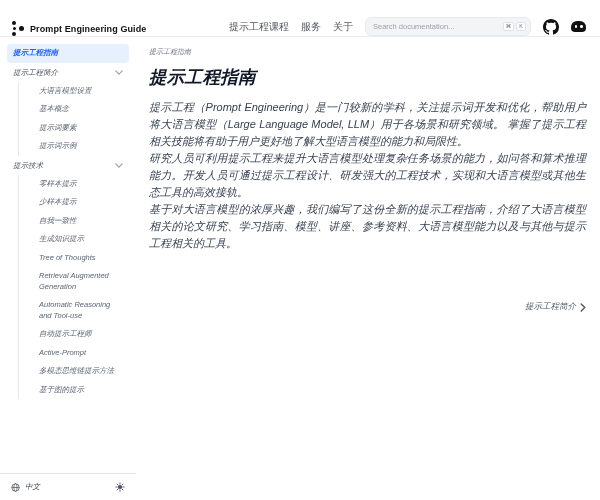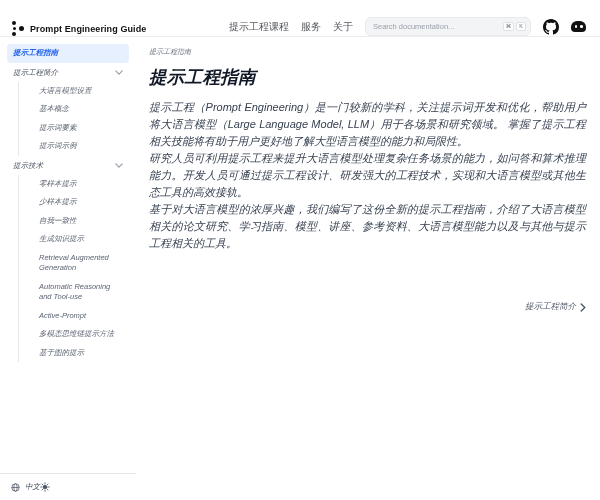--- a/index.html
+++ b/index.html
@@ -43,21 +43,21 @@
   .nav-list { flex:1; overflow:hidden; padding:7px 7px 0 7px; }
   .side-item { display:block; font-size:7.5px; color:#4b5563; text-decoration:none;
     padding:4px 6px; border-radius:4px; cursor:pointer; line-height:1.4; }
   .side-item.active { background:#e7f0fe; color:#2563eb; font-weight:bold; }
   .side-section { display:flex; align-items:center; justify-content:space-between;
     font-size:7.5px; color:#4b5563; padding:5px 6px 4px 6px; cursor:pointer; }
   .chev svg { display:block; }
   .side-group { margin-left:11px; padding-left:14px; border-left:1px solid #e5e7eb; }
   .side-group .side-item { color:#5b6472; }
   .side-footer { flex:0 0 27px; border-top:1px solid #e5e7eb; display:flex;
-    align-items:center; padding:0 11px; }
+    align-items:center; justify-content:space-between; padding:0 11px; }
   .lang { display:flex; align-items:center; gap:5px; font-size:7.5px; color:#374151;
     cursor:pointer; }
 
   
   .main { flex:1; min-width:0; padding:8px 14px 0 13px; }
   .breadcrumb { font-size:7px; color:#6b7280; margin-top:2px; }
   h1.page-title { font-size:17.5px; font-weight:bold; color:#111827; margin:8px 0 10px 0;
     letter-spacing:.3px; }
   .para { font-size:11px; line-height:1.55; color:#374151; 
     max-width:441px; text-align:justify; }
@@ -131,22 +131,24 @@
             <svg width="8" height="5" viewBox="0 0 10 6" fill="none" stroke="#9ca3af" stroke-width="1.6" stroke-linecap="round">
                 <path d="M1 1l4 4 4-4"></path>
               </svg>
           </span>
         </div>
         <div class="side-group">
           <a class="side-item">零样本提示</a>
           <a class="side-item">少样本提示</a>
           <a class="side-item">自我一致性</a>
           <a class="side-item">生成知识提示</a>
+          <a class="side-item">Tree of Thoughts</a>
           <a class="side-item">Retrieval Augmented Generation</a>
           <a class="side-item">Automatic Reasoning and Tool-use</a>
+          <a class="side-item">自动提示工程师</a>
           <a class="side-item">Active-Prompt</a>
           <a class="side-item">多模态思维链提示方法</a>
           <a class="side-item">基于图的提示</a>
         </div>
       </div>
 
       <div class="side-footer">
         <span class="lang">
           <svg width="9" height="9" viewBox="0 0 12 12" fill="none" stroke="#4b5563" stroke-width="1">
             <circle cx="6" cy="6" r="5"></circle>

